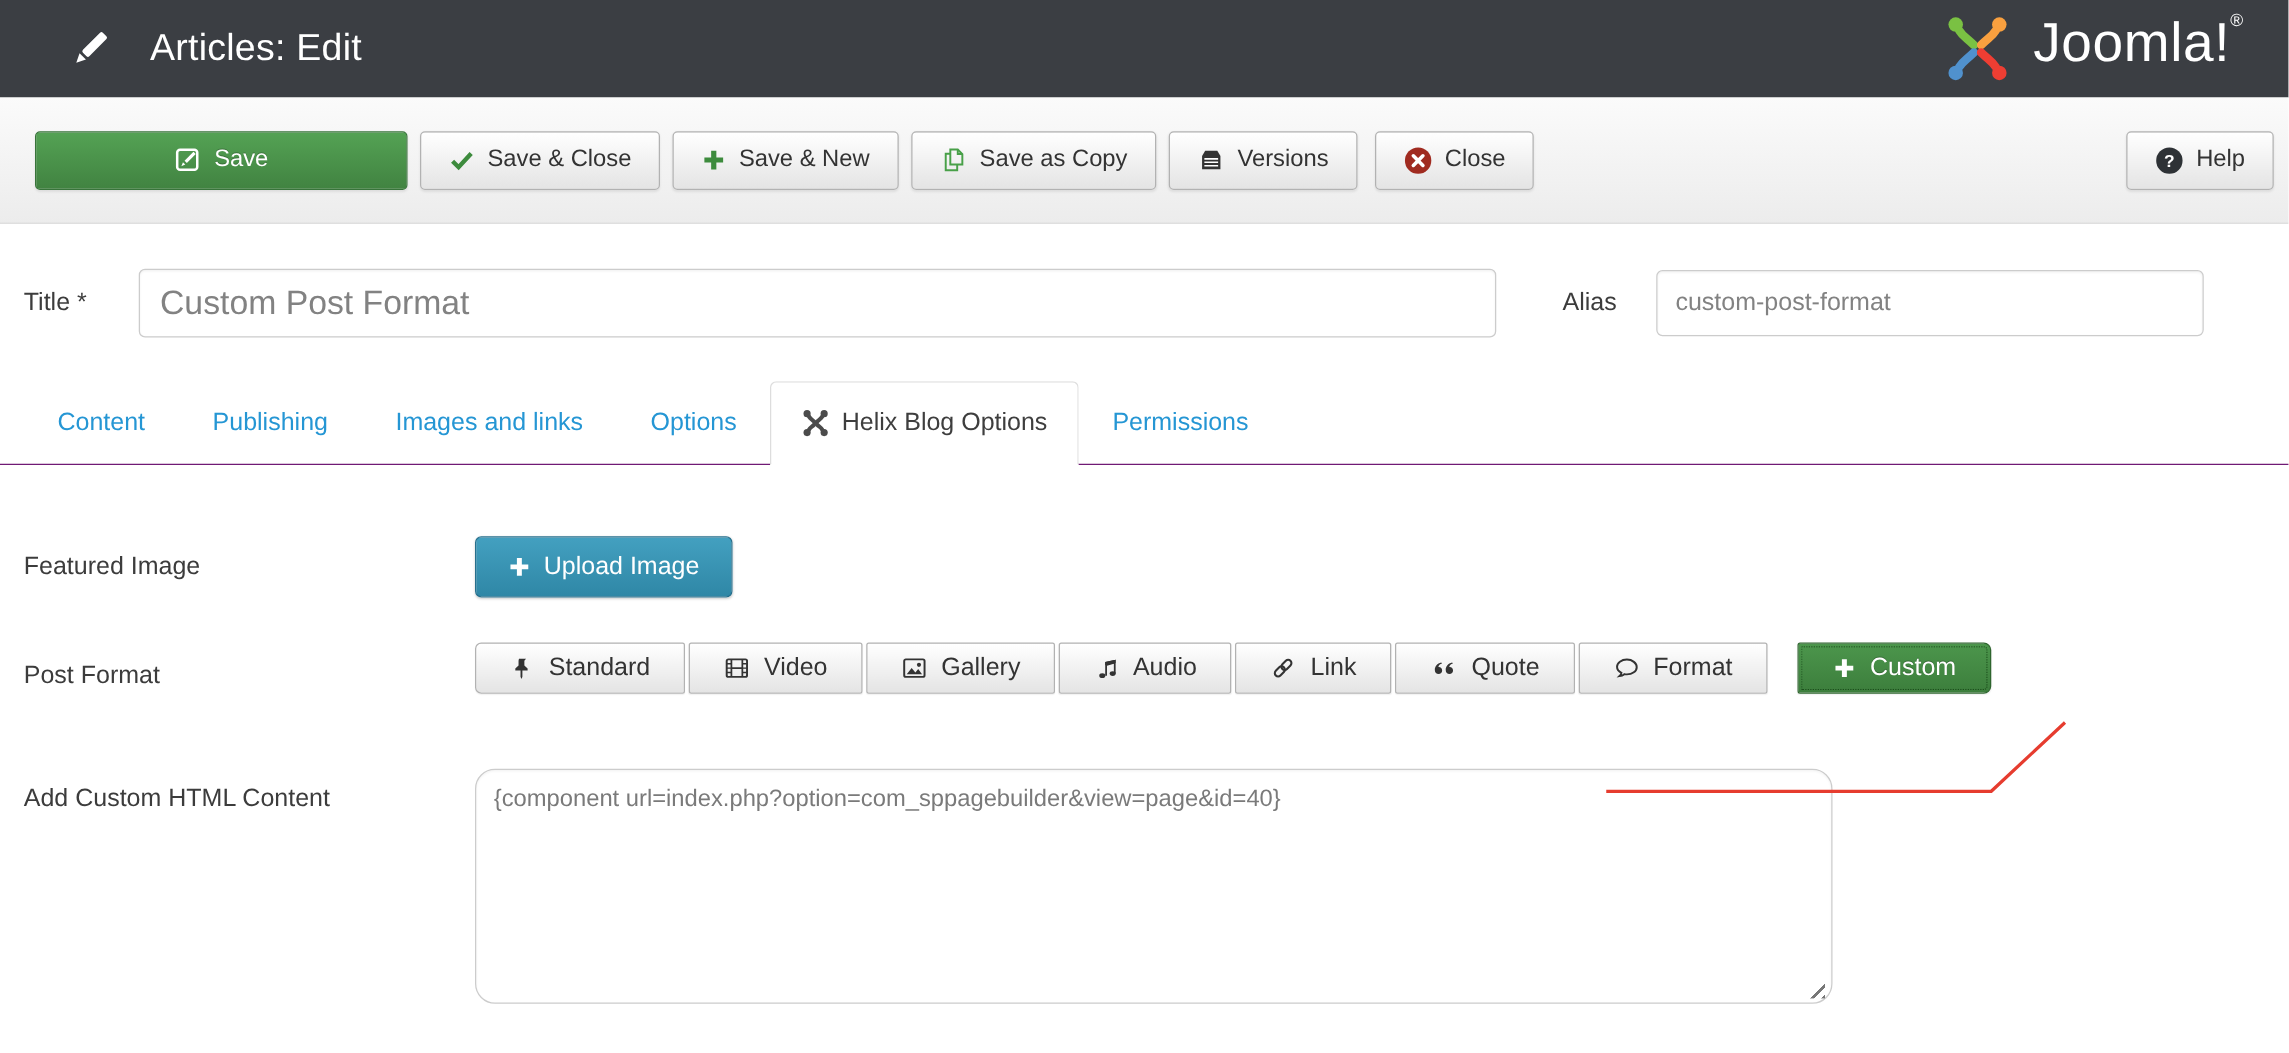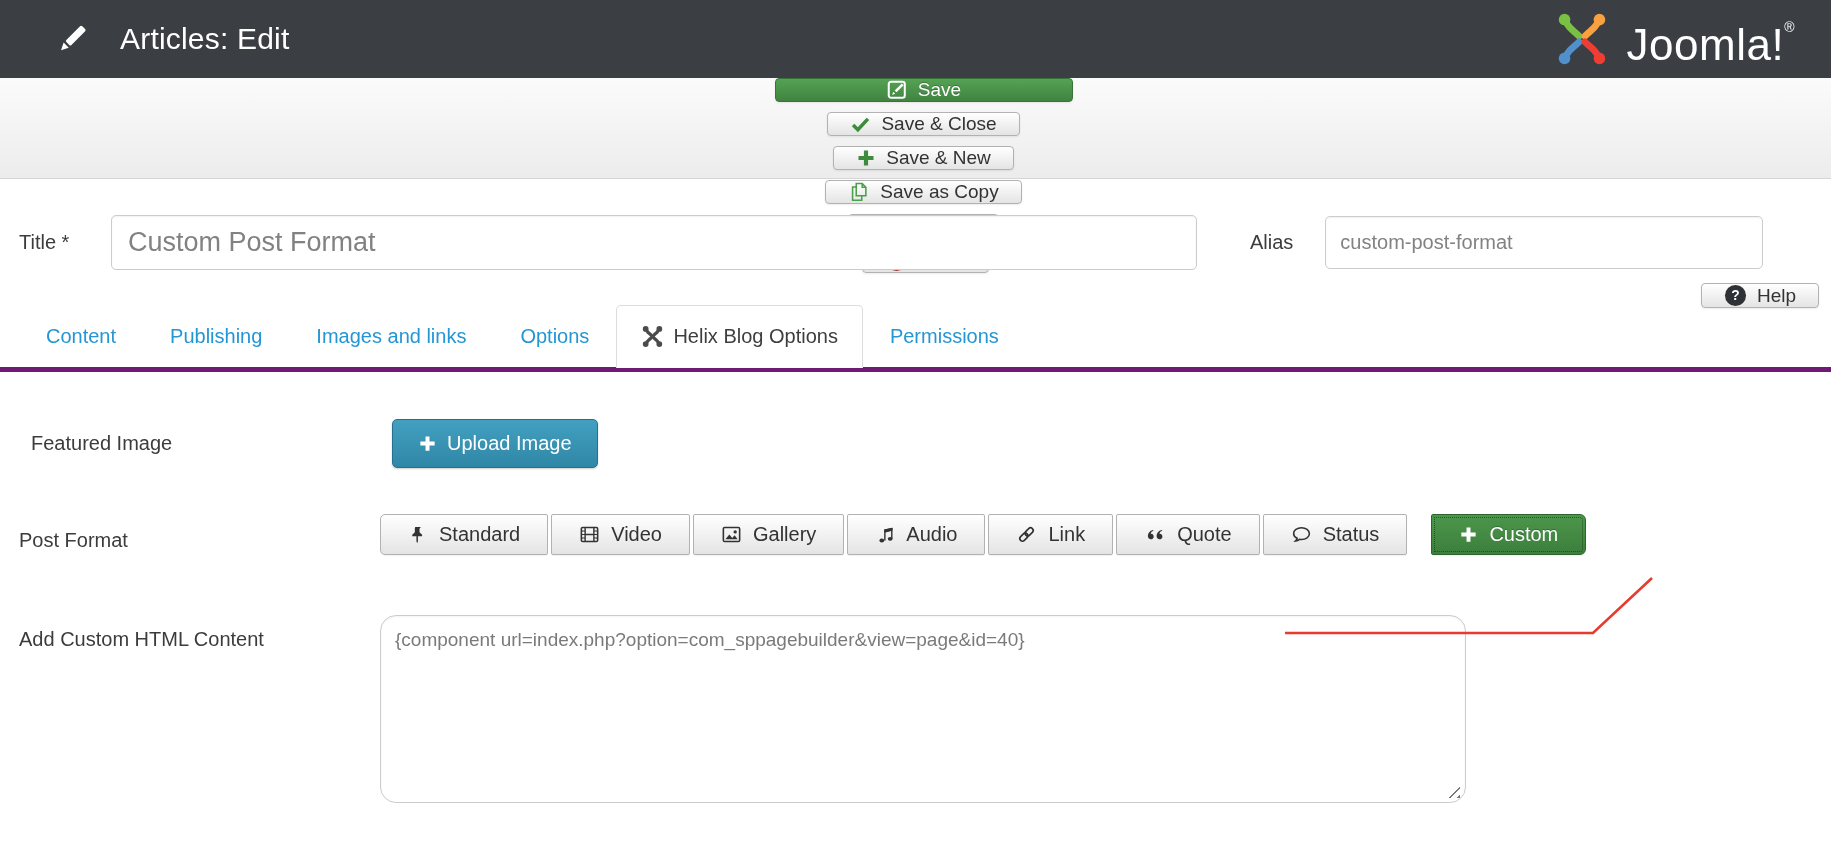--- a/index.html
+++ b/index.html
@@ -10,32 +10,31 @@
   }
   .page { position:relative; width:1831px; height:842px; background:#fff; overflow:hidden; }
 
   
   .topbar {
     position:absolute; top:0; left:0; width:100%; height:78px;
     background:#3b3e43; display:flex; align-items:center;
   }
   .topbar-left { display:flex; align-items:center; gap:30px; padding-left:54px; }
   .page-title { color:#fff; font-size:30px; font-weight:400; letter-spacing:.2px; }
-  .brand { margin-left:auto; display:flex; align-items:flex-end; gap:14px; padding-right:36px; }
+  .brand { margin-left:auto; display:flex; align-items:flex-start; gap:14px; padding-right:36px; }
   .brand-text { color:#fff; font-size:44px; font-weight:400; letter-spacing:.5px; }
   .brand-text sup { font-size:14px; vertical-align:28px; }
 
   
   .toolbar {
     position:absolute; top:78px; left:0; width:100%; height:101px;
     background:linear-gradient(#fbfbfb,#ececec);
     border-bottom:1px solid #d5d5d5;
     display:flex; align-items:center; gap:10px;
     padding:0 12px 0 28px;
-    flex-direction:column;
   }
   .btn {
     height:47px; display:inline-flex; align-items:center; justify-content:center; gap:10px;
     padding:0 22px; border-radius:4px; font-size:19px; color:#333;
     background:linear-gradient(#ffffff,#e4e4e4);
     border:1px solid #b2b2b2;
     box-shadow:0 1px 2px rgba(0,0,0,.08);
     cursor:pointer; white-space:nowrap;
   }
   .btn-primary {
@@ -59,36 +58,36 @@
   .inp-title { width:1086px; height:55px; font-size:27px; padding:0 16px;
     font-family:"Liberation Sans","DejaVu Sans",sans-serif; }
   .lbl-alias { margin-left:53px; }
   .inp-alias { margin-left:32px; width:438px; height:53px; font-size:20px; padding:0 14px;
     font-family:"Liberation Sans","DejaVu Sans",sans-serif; }
 
   
   .tabs {
     position:absolute; top:305px; left:0; right:0; height:67px;
     display:flex; align-items:stretch;
-    border-bottom:5px solid #701a75; padding-left:19px;
+    border-bottom:1px solid #701a75; padding-left:19px;
   }
   .tab {
     display:flex; align-items:center; padding:0 27px;
     font-size:20px; color:#2596d4; cursor:pointer; white-space:nowrap;
   }
   .tab.active {
     gap:9px; color:#3e3e3e; background:#fff;
     border:1px solid #ddd; border-bottom:1px solid #fff;
     border-radius:5px 5px 0 0; margin-bottom:-1px; padding:0 24px;
   }
 
   
   .row { position:absolute; left:19px; display:flex; align-items:flex-start; }
   .row-label { width:361px; font-size:20px; color:#3c3c3c; }
-  .row-featured { top:419px;margin-left:12px; } .row-featured .row-label { padding-top:13px; }
+  .row-featured { top:429px; } .row-featured .row-label { padding-top:13px; }
   .row-postformat { top:514px; } .row-postformat .row-label { padding-top:15px; }
   .row-customhtml { top:615px; } .row-customhtml .row-label { padding-top:13px; }
 
   .btn-upload {
     height:49px; display:inline-flex; align-items:center; gap:10px;
     padding:0 25px; border-radius:5px; font-size:20px; color:#fff;
     background:linear-gradient(#43a0c0,#2f87a6);
     border:1px solid #27708d;
     box-shadow:0 1px 2px rgba(0,0,0,.2);
     cursor:pointer;
@@ -351,21 +350,21 @@
         </span>
         <span>Quote</span>
       </button>
 
       <button class="pf-btn">
         <span class="icon">
           <svg width="21" height="21" viewBox="0 0 24 24">
             <path d="M12 4.2c-5 0-9 2.9-9 6.6 0 2.3 1.6 4.3 4 5.5-.2 1.1-.8 2.2-1.7 3 1.8-.2 3.3-.9 4.4-1.8.7.1 1.5.2 2.3.2 5 0 9-2.9 9-6.6s-4-6.9-9-6.9z" fill="none" stroke="#333" stroke-width="1.8"></path>
           </svg>
         </span>
-        <span>Status</span>
+        <span>Format</span>
       </button>
 
       <button class="pf-btn active">
         <span class="icon">
           <svg width="19" height="19" viewBox="0 0 24 24">
             <path d="M9.5 3h5v6.5H21v5h-6.5V21h-5v-6.5H3v-5h6.5z" fill="#fff"></path>
           </svg>
         </span>
         <span>Custom</span>
       </button>

